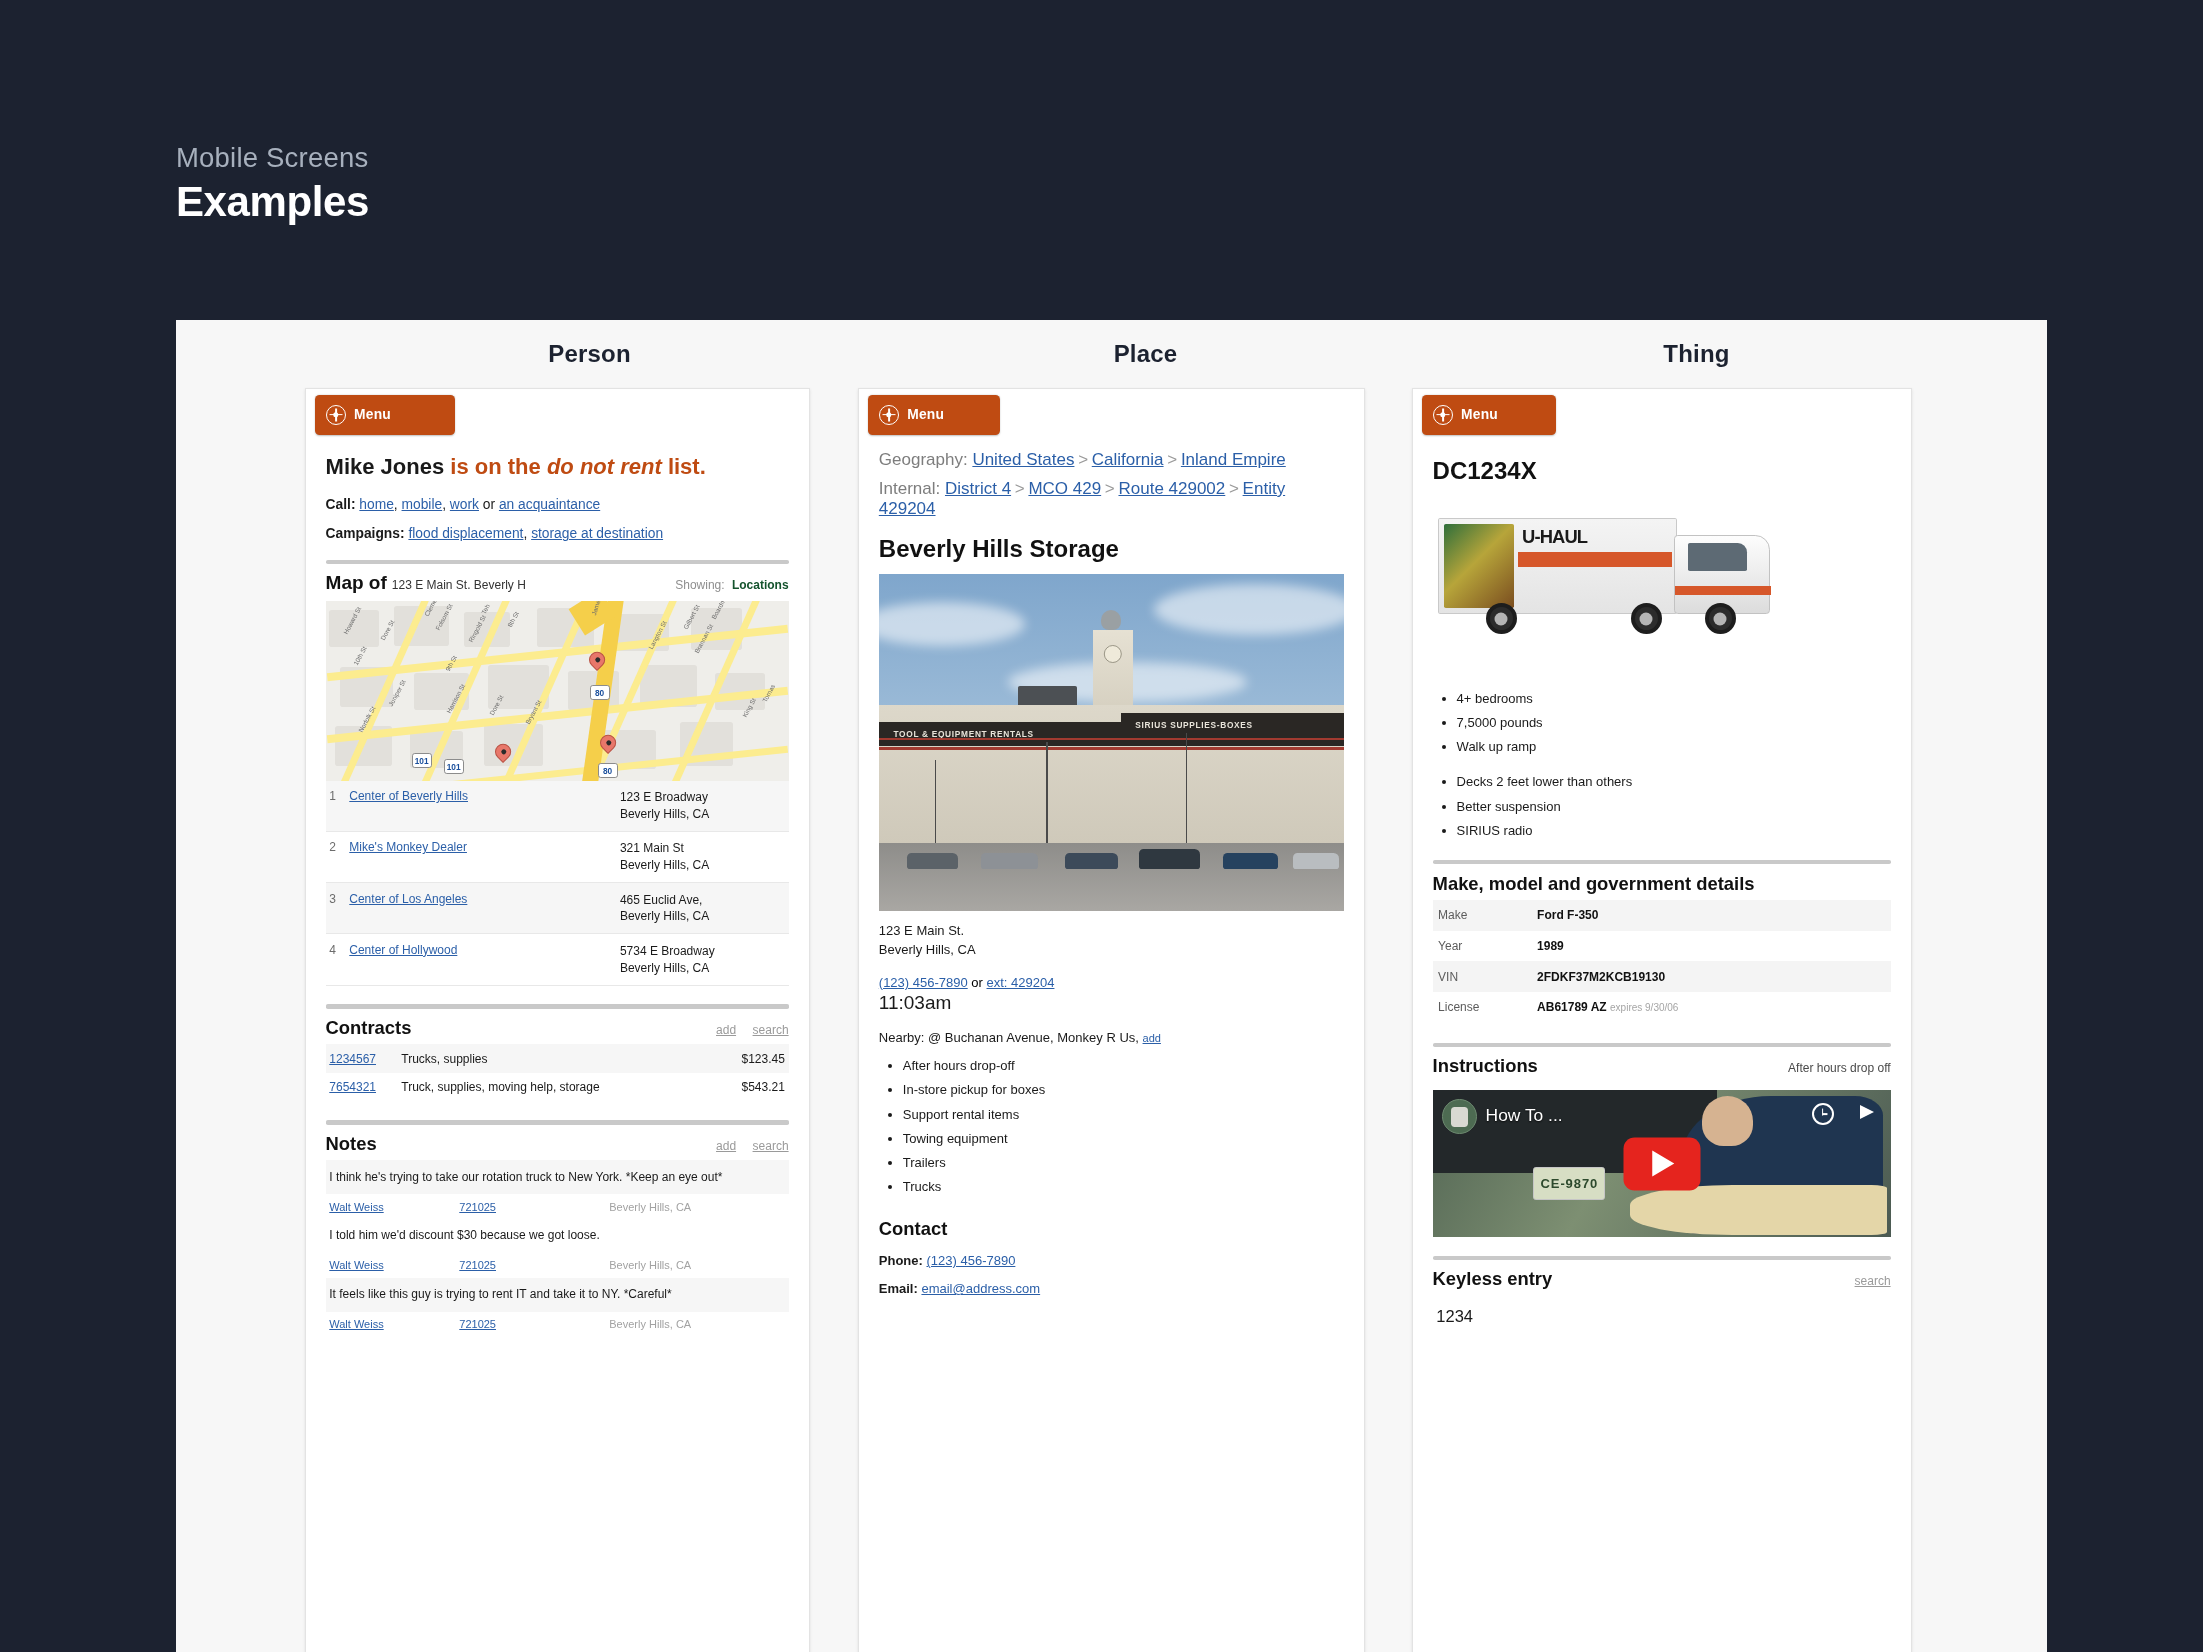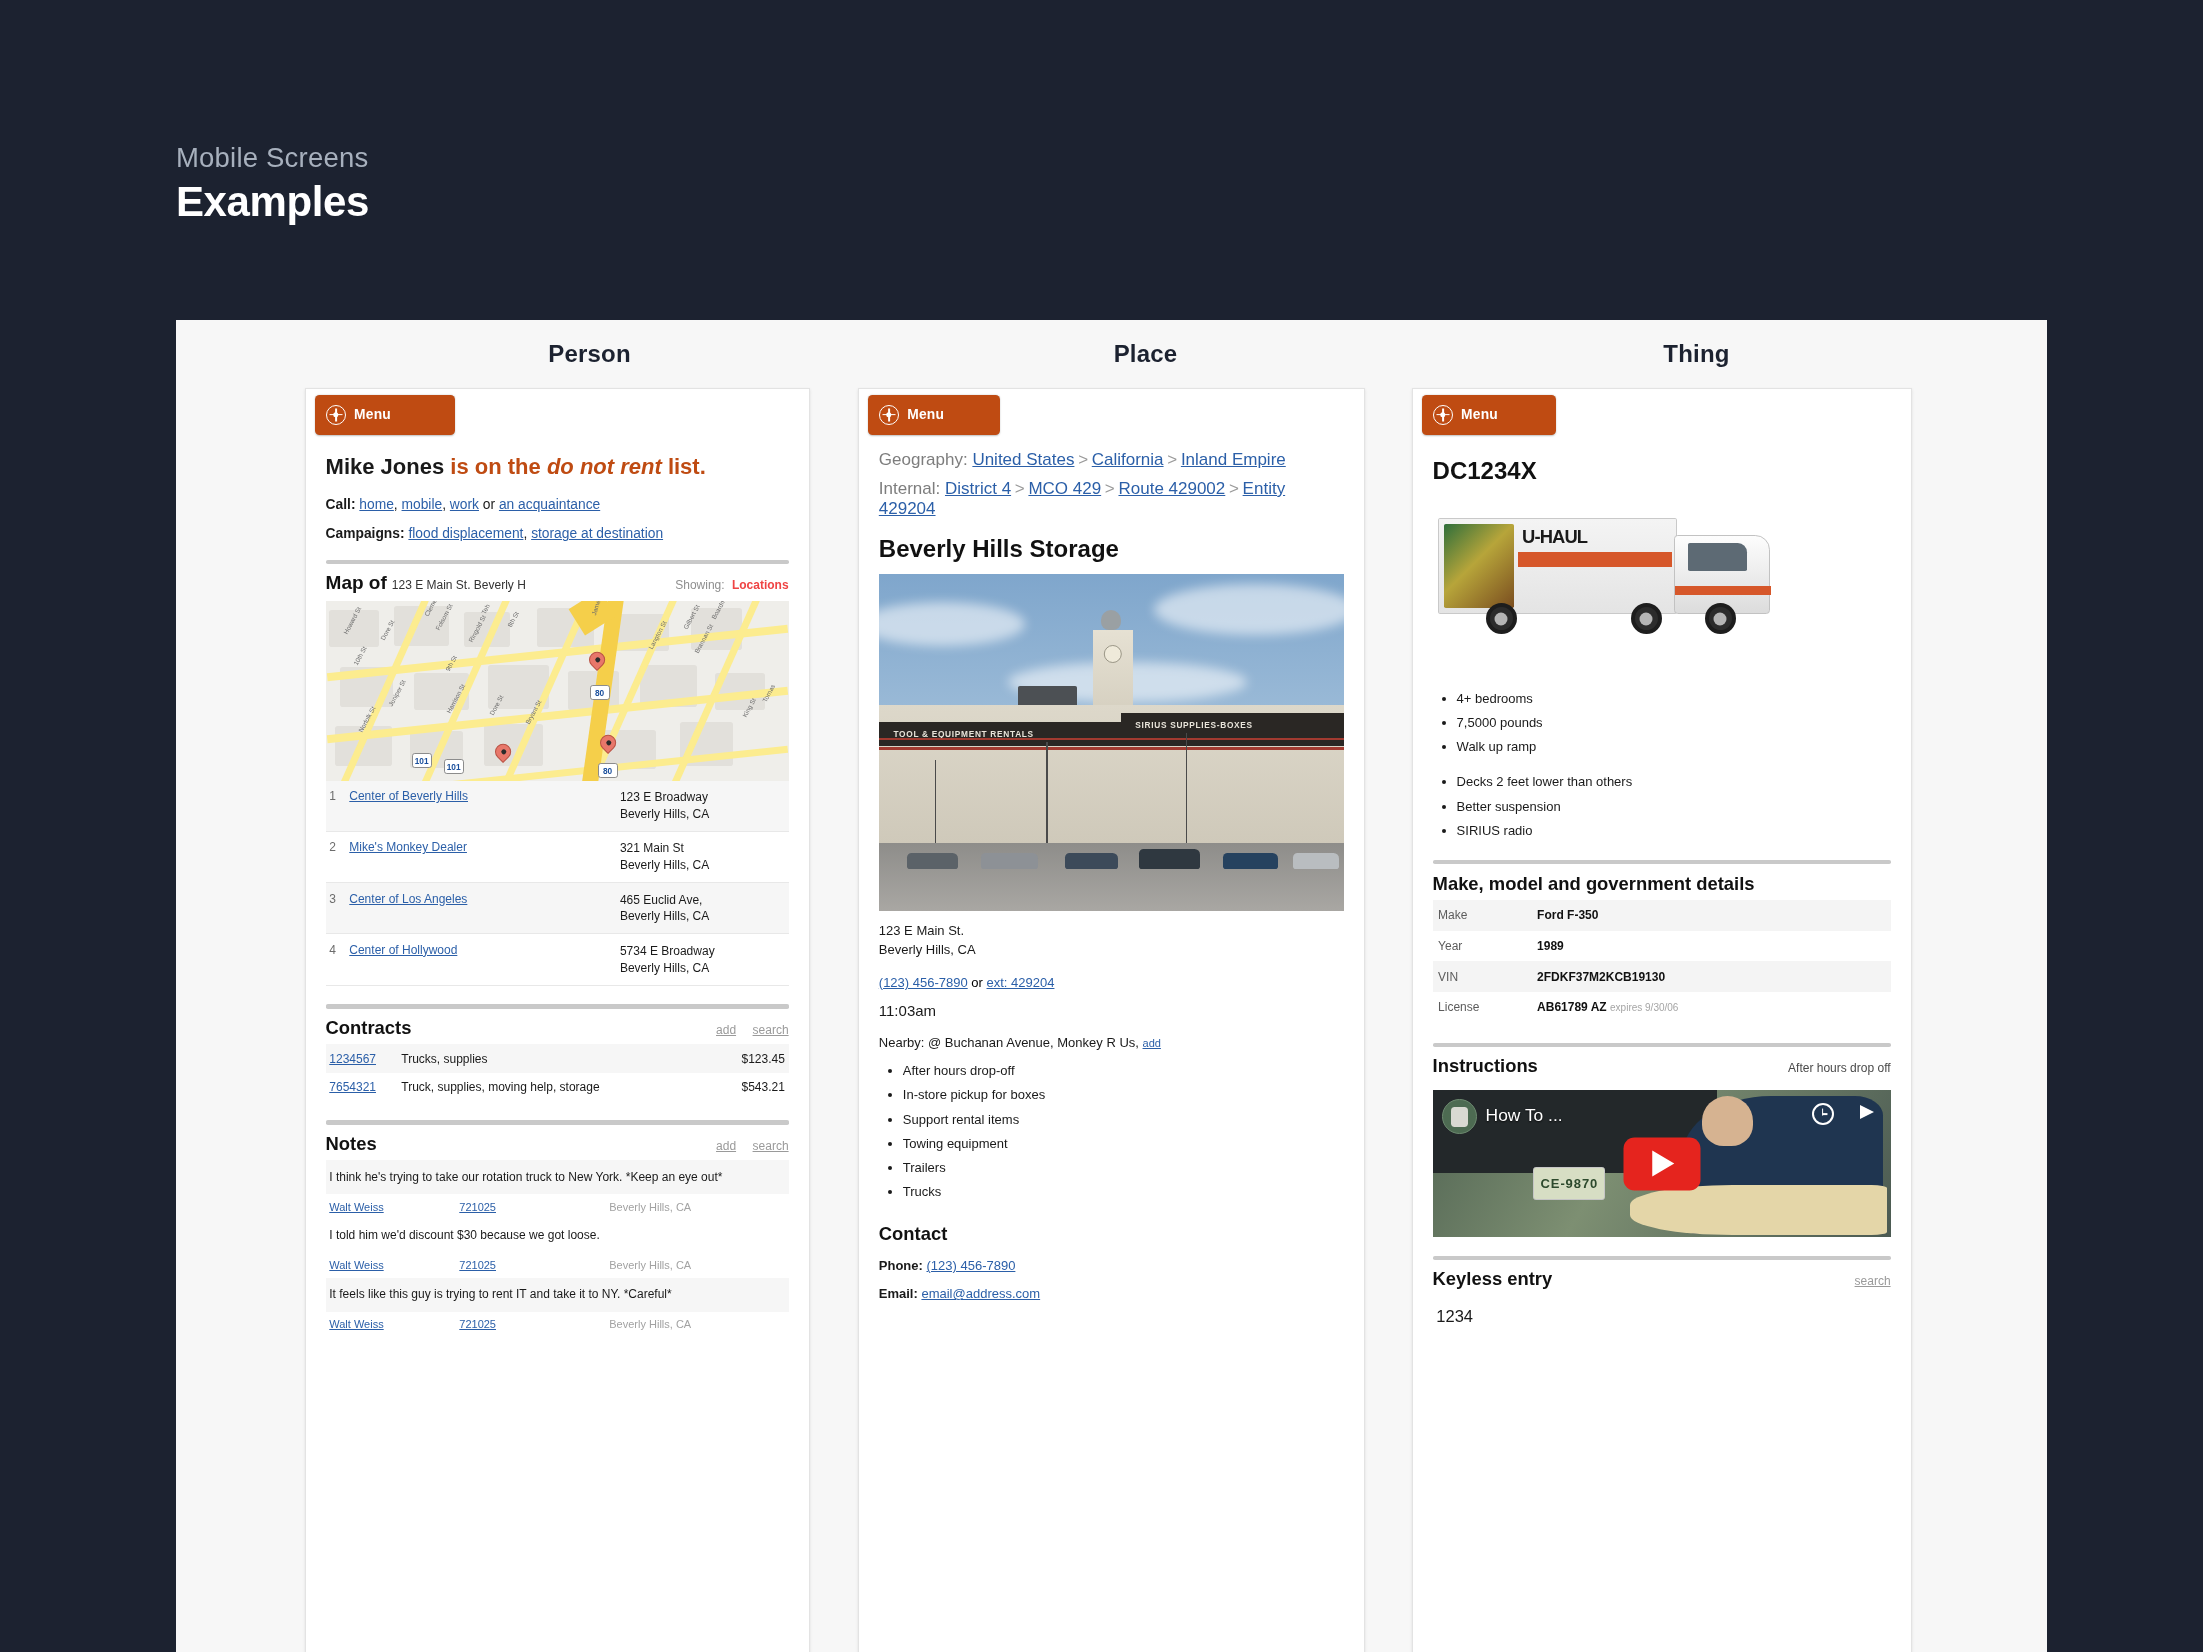--- a/index.html
+++ b/index.html
@@ -157,21 +157,21 @@
   
   .map-head {
     display: flex;
     align-items: baseline;
     justify-content: space-between;
     padding: 7.3px 0 7.3px 0;
   }
   .map-of { font-size: 19px; font-weight: bold; color: #111; margin-top: 43px; }
   .map-addr { font-size: 12px; color: #333; margin-left: 5px; }
   .show-lbl { font-size: 12px; color: #8e8e8e; }
-  .show-val { font-size: 12px; color: #ef4444; font-weight: bold; margin-left: 7.3px; }
+  .show-val { font-size: 12px; color: #14532d; font-weight: bold; margin-left: 7.3px; }
 
   
   .map {
     position: relative;
     width: 100%;
     height: 180px;
     background: #efeeea;
     overflow: hidden;
   }
   .blk { position: absolute; background: #e2e0db; border-radius: 2.8px; }
@@ -322,21 +322,21 @@
   }
   .car { position: absolute; bottom: 42px; height: 16.5px; border-radius: 4.6px 5.5px 2.8px 2.8px; }
   .billboard {
     position: absolute; left: 30%; bottom: 198px;
     width: 59px; height: 27.5px; background: #4c5054; border-radius: 1.8px;
   }
   .pole { position: absolute; width: 1.8px; background: #4a4a4a; }
 
   .addr-block { font-size: 13px; color: #1a1a1a; line-height: 1.45; margin-top: 11px; }
   .phone-line { font-size: 13px; margin-top: 14.7px; }
-  .time-line { font-size: 15px; margin-top: 12px; color: #1a1a1a; }
+  .time-line { font-size: 19px; margin-top: 2px; color: #1a1a1a; }
   .nearby-line { font-size: 13px; margin-top: 16.5px; color: #1a1a1a; }
   .nearby-line b { font-weight: normal; }
 
   ul.bullets { margin: 13px 0 0 24px; }
   ul.bullets li { font-size: 13px; color: #1a1a1a; margin-bottom: 9.2px; }
   ul.bullets li.gap { margin-top: 20px; }
 
   .kv { font-size: 13px; margin-top: 13px; color: #1a1a1a; }
   .kv b { font-weight: bold; }
   .sub-head { font-size: 18.4px; font-weight: bold; color: #111; margin-top: 24px; }

